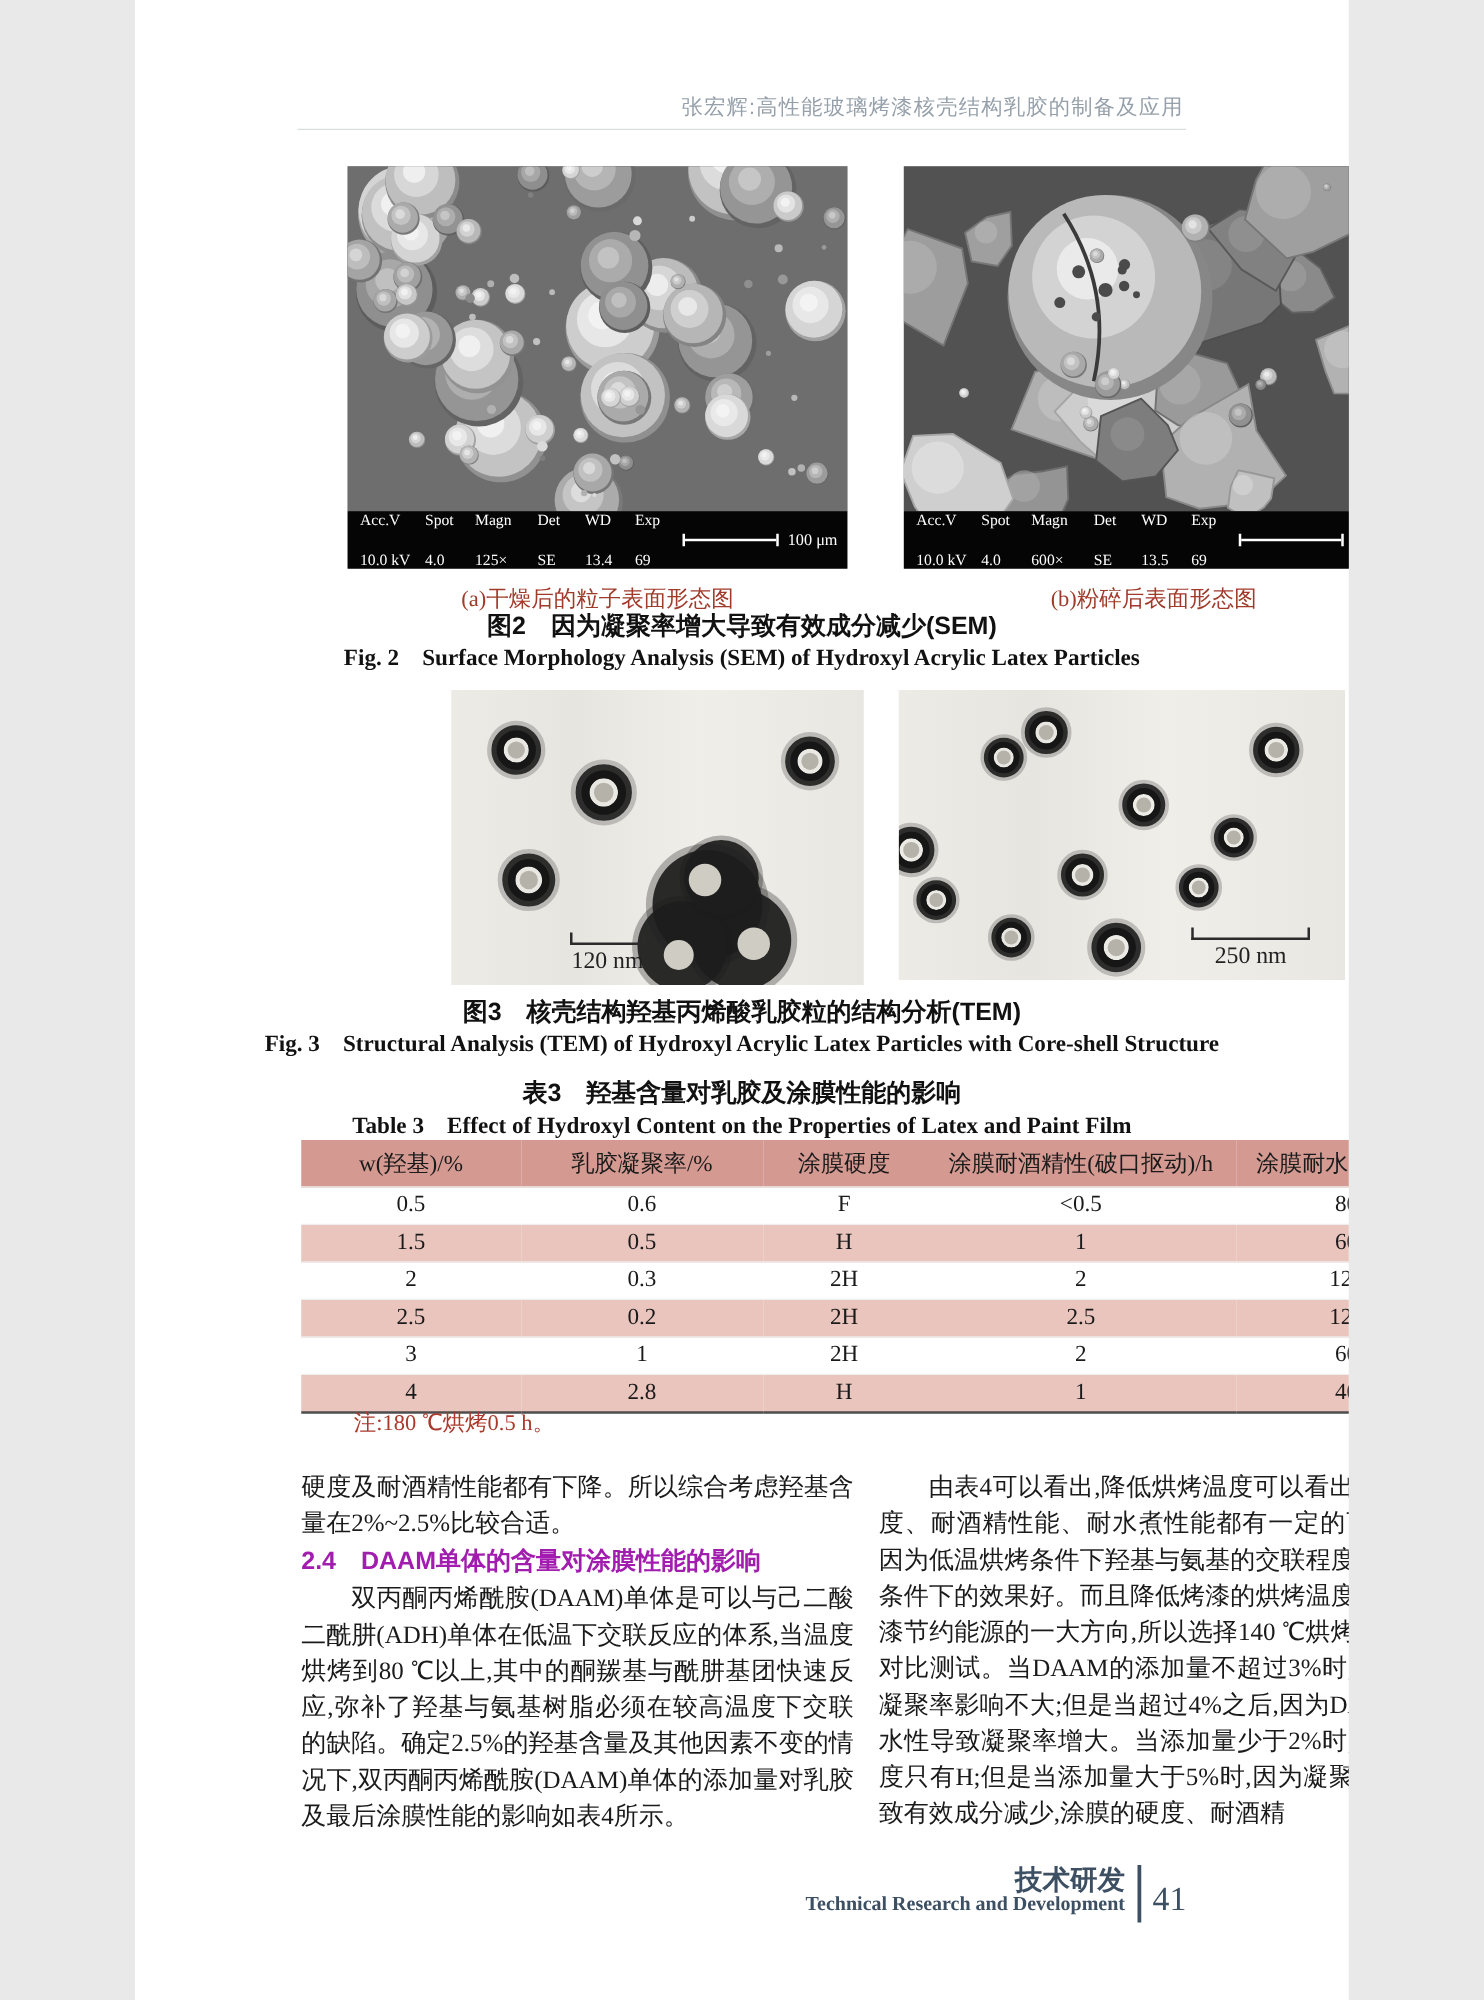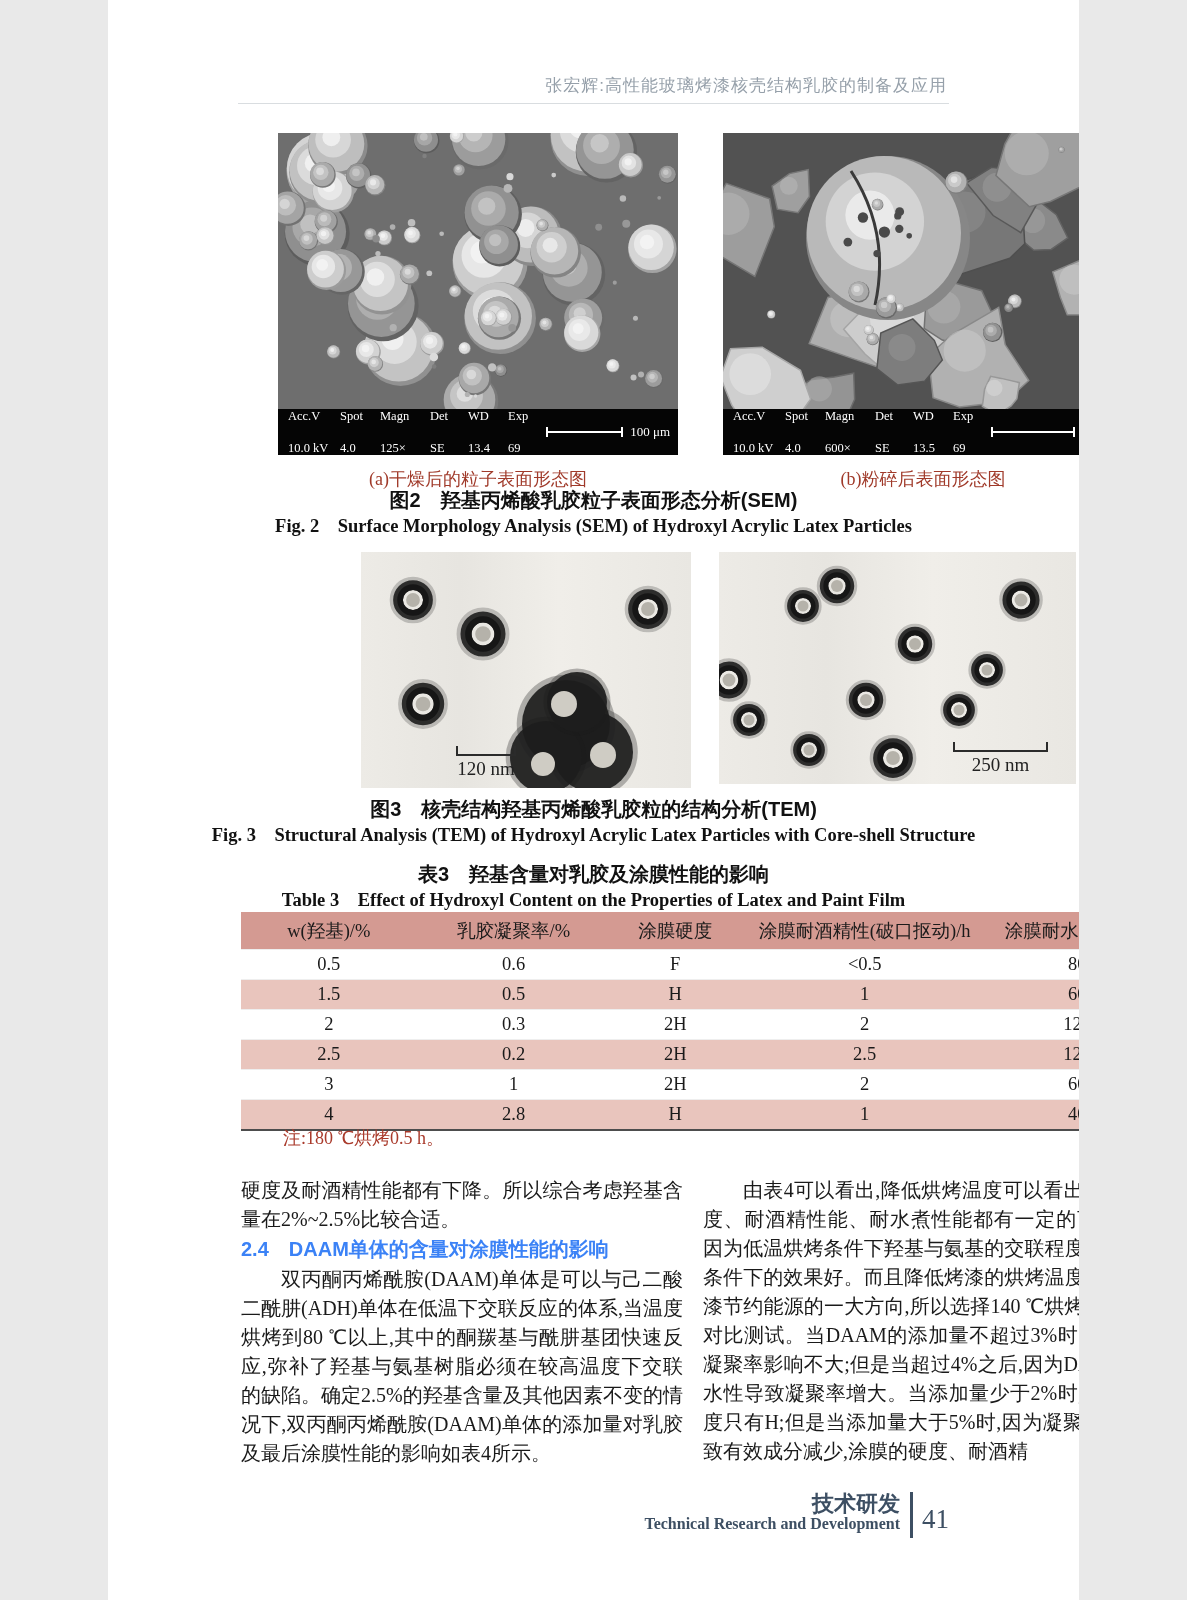--- a/index.html
+++ b/index.html
@@ -58,21 +58,21 @@
   #table3 th:nth-child(1){width:19%;} #table3 th:nth-child(2){width:21%;}
   #table3 th:nth-child(3){width:14%;} #table3 th:nth-child(4){width:27%;}
   #table3 th:nth-child(5){width:19%;}
   .tbl-note{position:absolute;left:175px;top:1126px;font-size:18px;color:#a93a2b;}
 
   
   .bcol{position:absolute;top:1176px;font-size:20px;line-height:29px;text-align:justify;}
   #colL{left:133px;width:442px;} #colR{left:595px;width:462px;}
   .bcol p{margin:0;}
   .indent{text-indent:2em;}
-  .sec-head{font-family:"Liberation Sans",sans-serif;font-weight:bold;color:#3b82f6;
+  .sec-head{font-family:"Liberation Sans",sans-serif;font-weight:bold;color:#a21caf;
             font-size:20px;line-height:31px;text-align:left;}
 
   
   .footer{position:absolute;top:1492px;right:130px;display:flex;align-items:flex-start;}
   .f-txt{text-align:right;color:#3d4f63;}
   .f-cn{font-family:"Liberation Sans",sans-serif;font-weight:bold;font-size:22px;line-height:24px;}
   .f-en{font-family:Liberation Serif, serif;font-weight:bold;font-size:16px;line-height:15px;}
   .f-bar{width:3px;height:46px;background:#3d4f63;margin:0 9px 0 10px;}
   .f-num{font-size:27px;color:#3d4f63;padding-top:12px;}
 </style>
@@ -479,21 +479,21 @@
         <span class="sem-scale-label">50 μm</span>
       </div>
     </div>
   </div>
 
   <div class="cap-ab">
     <span>(a)干燥后的粒子表面形态图</span>
     <span class="gap"></span>
     <span>(b)粉碎后表面形态图</span>
   </div>
-  <div class="ttl-cn" id="fig2cn">图2　羟基丙烯酸乳胶粒子表面形态分析(SEM)</div>
+  <div class="ttl-cn" id="fig2cn">图2　因为凝聚率增大导致有效成分减少(SEM)</div>
   <div class="ttl-en" id="fig2en">Fig. 2　Surface Morphology Analysis (SEM) of Hydroxyl Acrylic Latex Particles</div>
 
   <div class="tem" id="temA">
     <svg id="temAsvg" width="330" height="236" viewBox="0 0 330 236">
         <circle cx="52" cy="48" r="19.2" fill="none" stroke="rgba(25,25,25,0.22)" stroke-width="8.25"></circle>
         <circle cx="52" cy="48" r="15" fill="none" stroke="rgba(20,20,20,0.85)" stroke-width="9.75"></circle>
         <circle cx="52" cy="48" r="12.9" fill="none" stroke="#161616" stroke-width="5.7"></circle>
         <circle cx="52" cy="48" r="6.9" fill="#b5b2aa"></circle>
         <circle cx="122" cy="82" r="21.76" fill="none" stroke="rgba(25,25,25,0.22)" stroke-width="9.350000000000001"></circle>
         <circle cx="122" cy="82" r="17" fill="none" stroke="rgba(20,20,20,0.85)" stroke-width="11.05"></circle>

